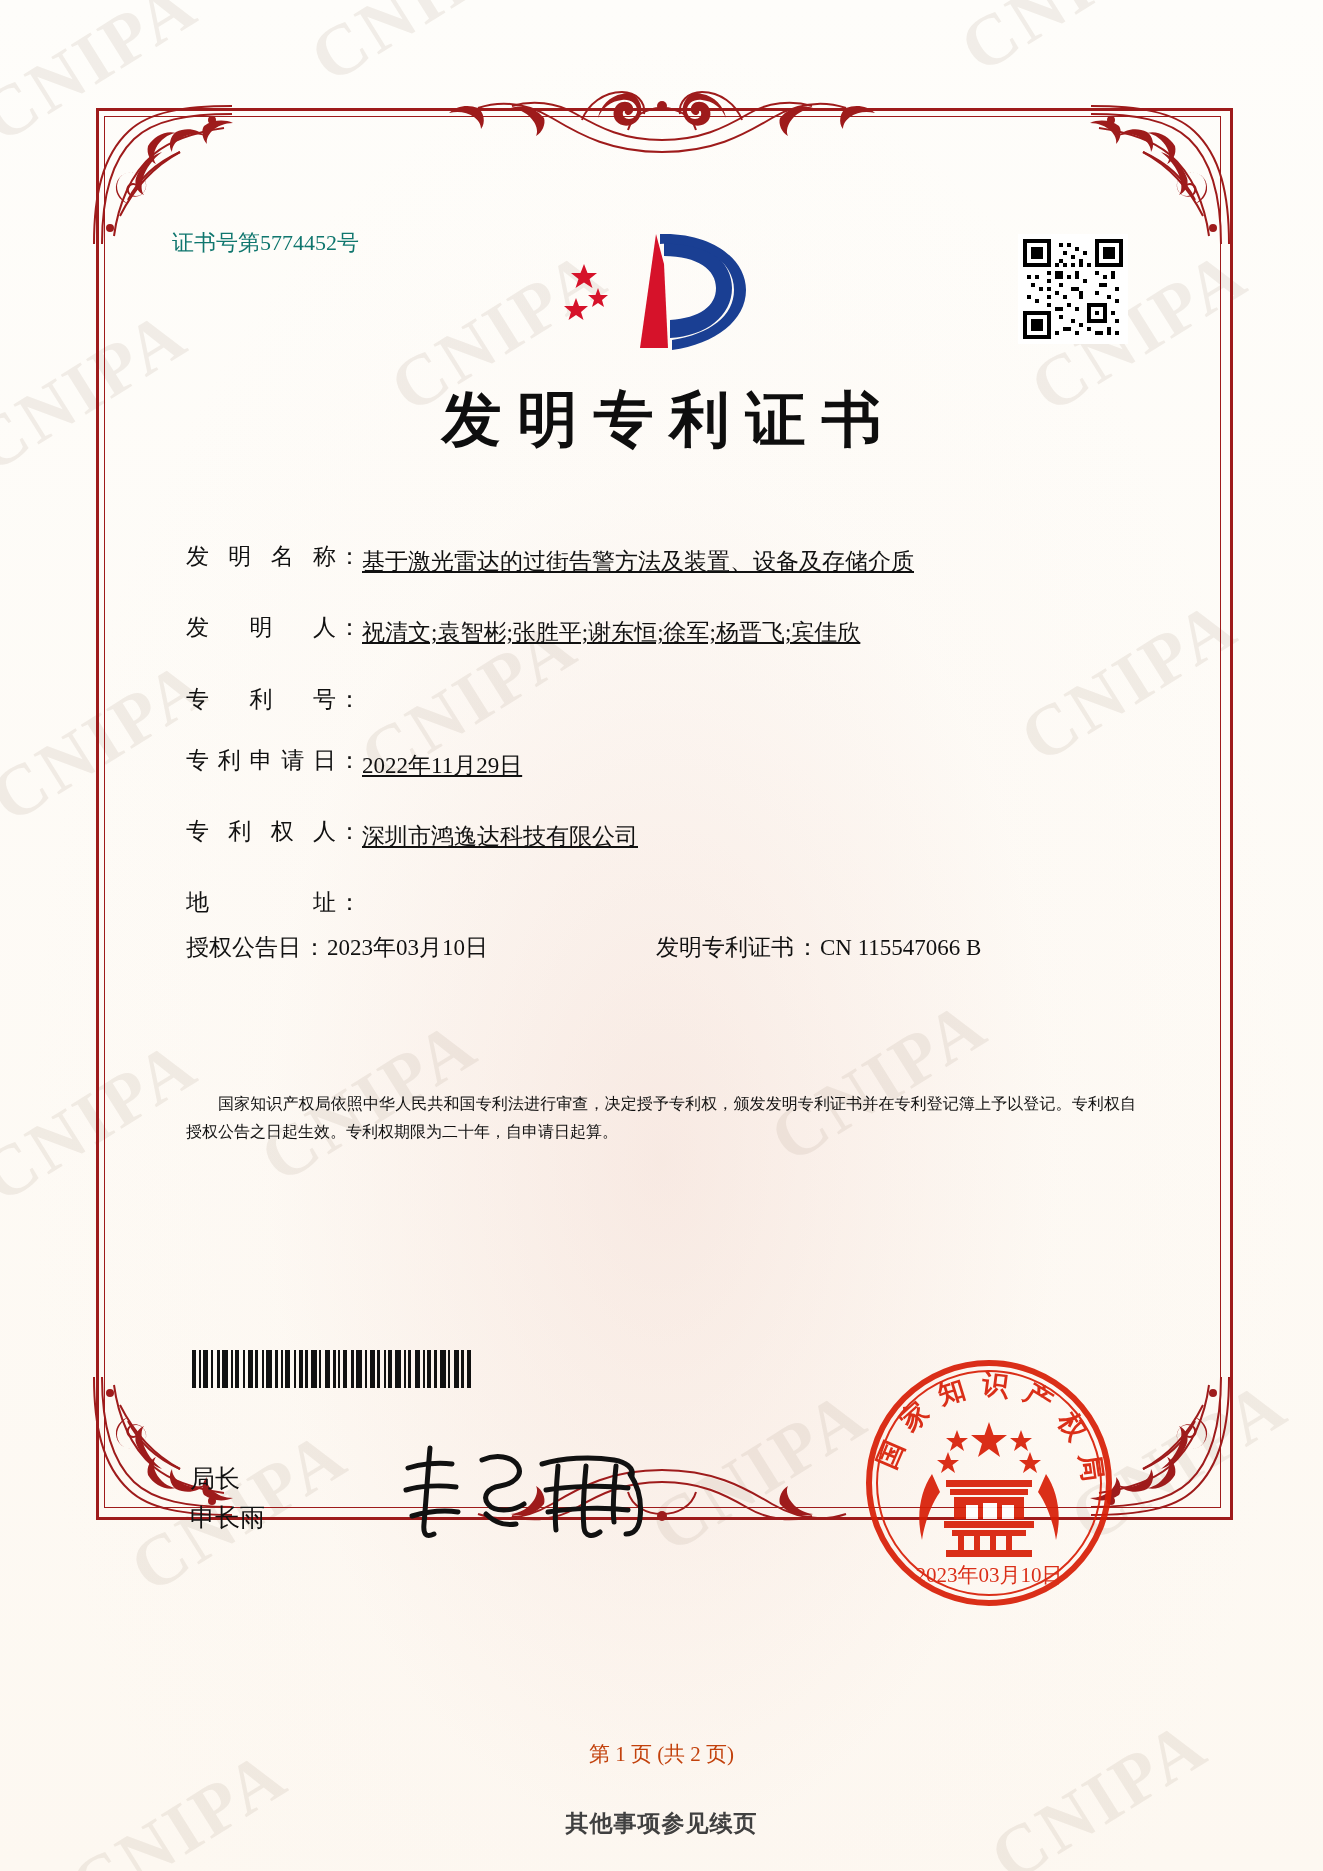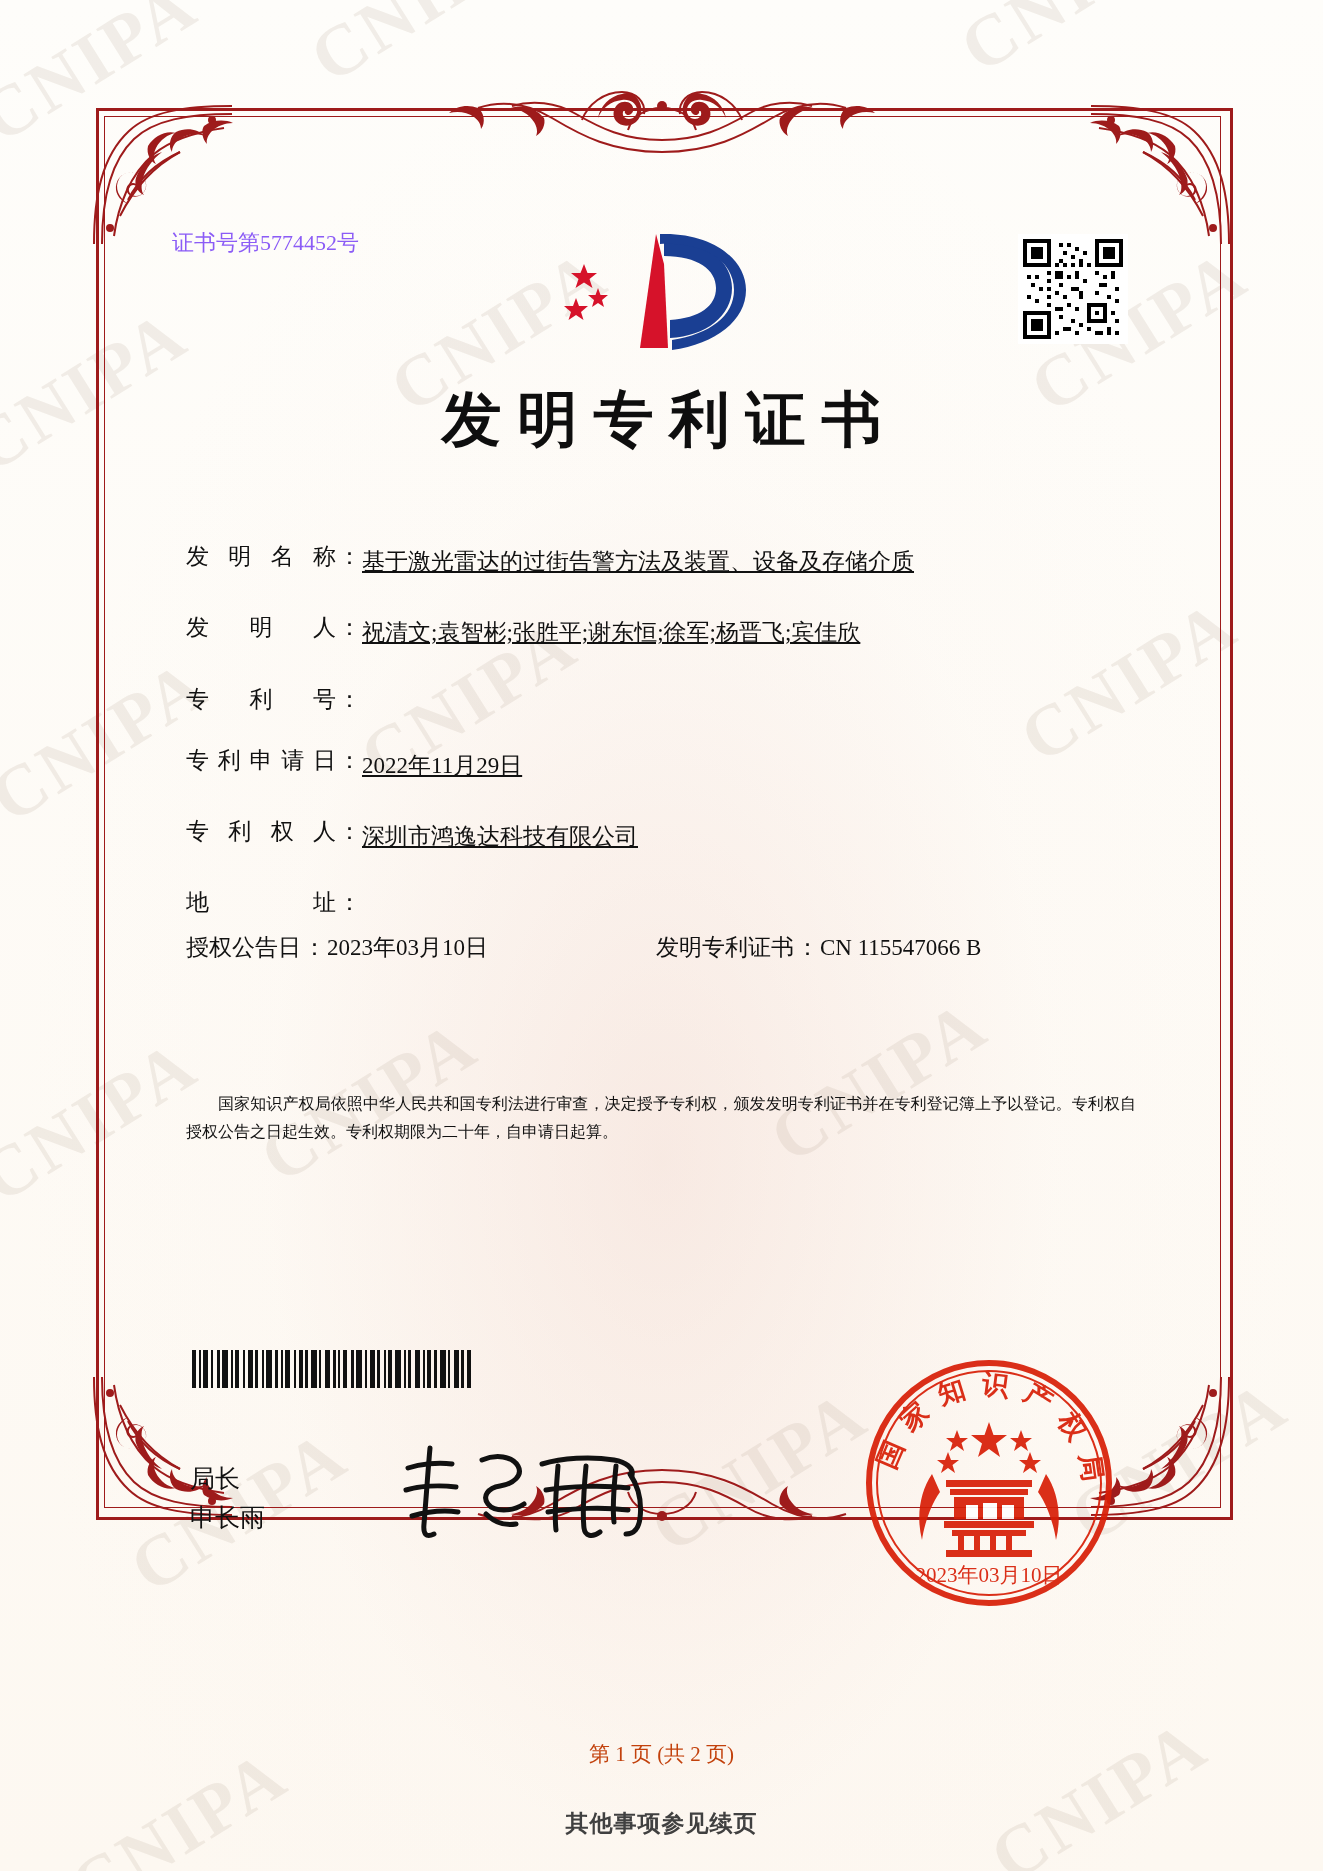--- a/index.html
+++ b/index.html
@@ -104,21 +104,21 @@
     position: absolute;
     inset: 0;
     z-index: 5;
   }
 
   .cert-no {
     position: absolute;
     left: 172px;
     top: 228px;
     font-size: 22px;
-    color: #8b5cf6;
+    color: #0f766e;
     font-family: "Liberation Serif", serif;
   }
 
   .qr {
     position: absolute;
     left: 1018px;
     top: 234px;
     width: 110px;
     height: 110px;
     background: #fff;

